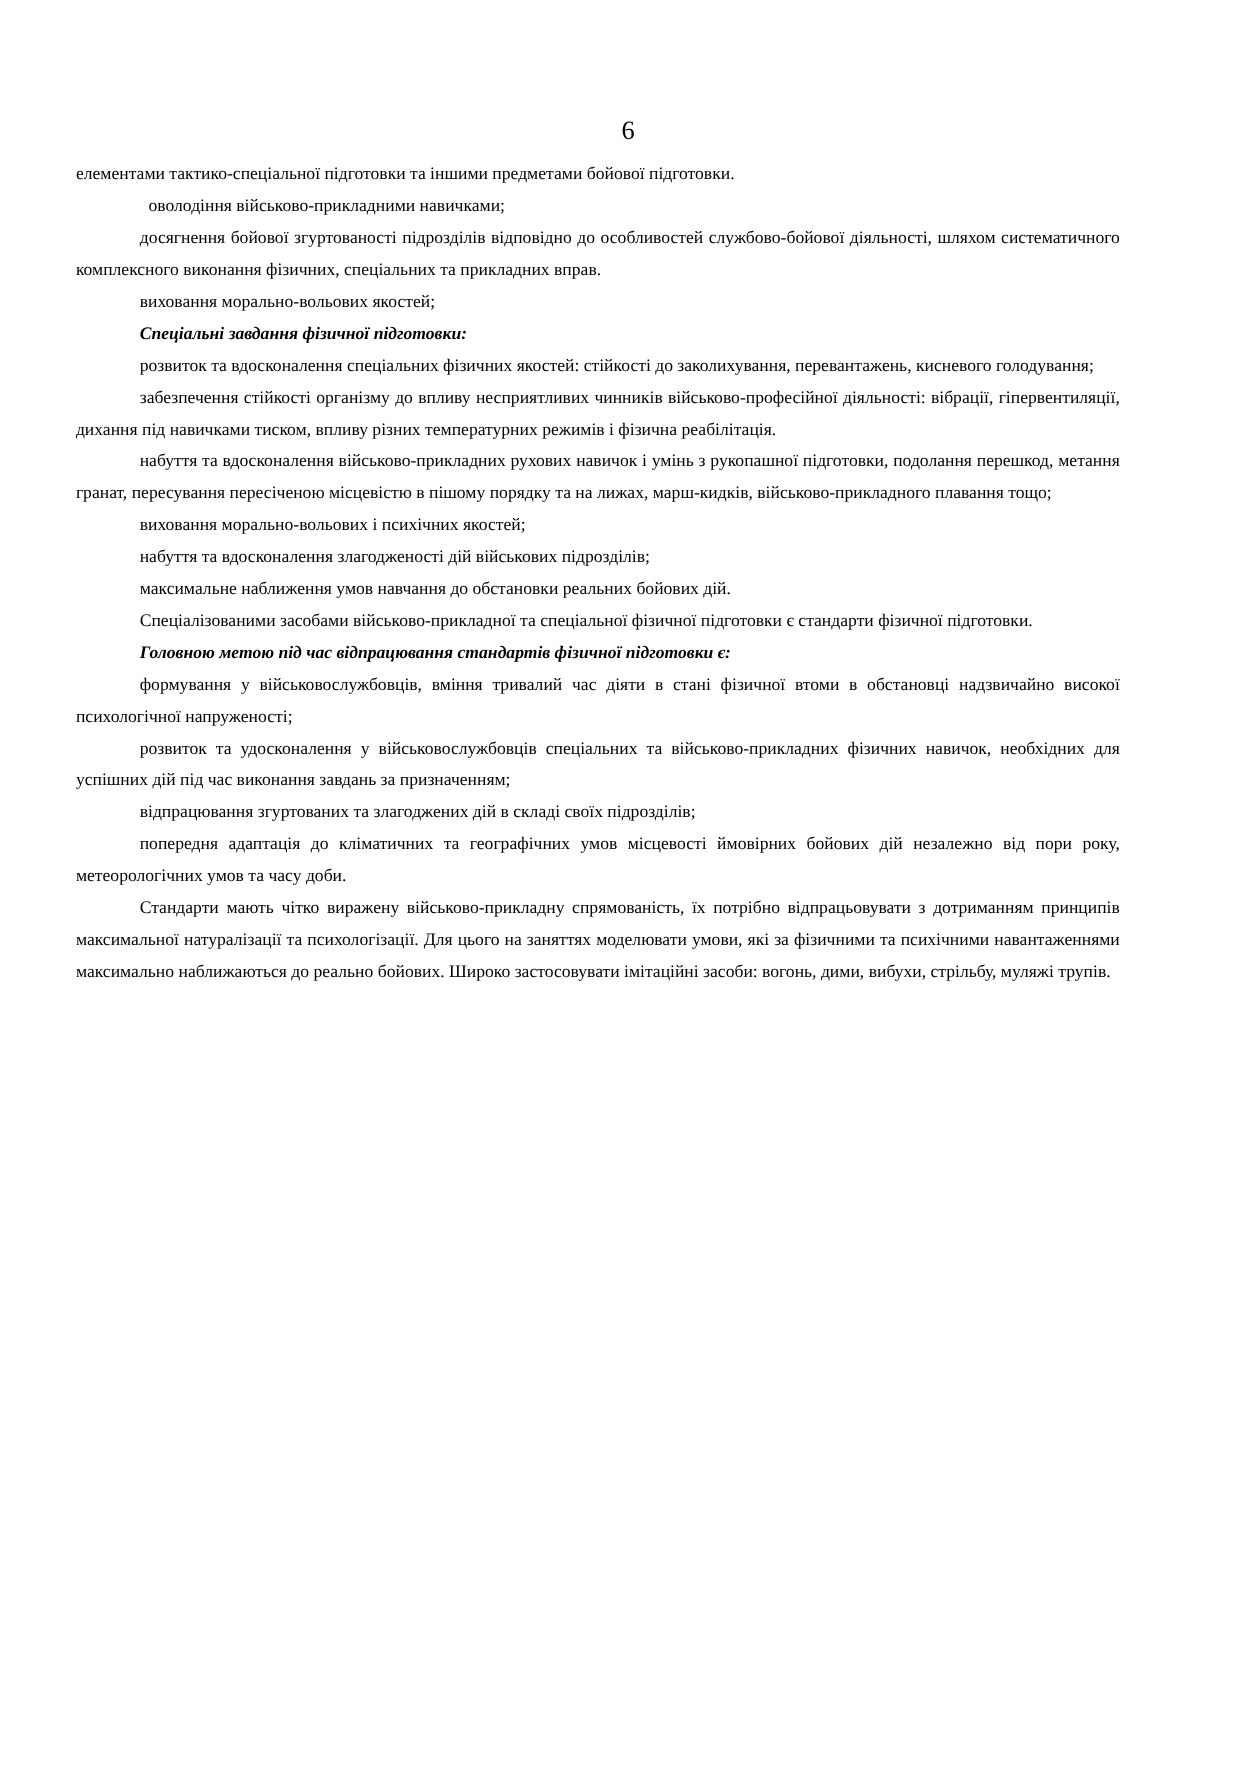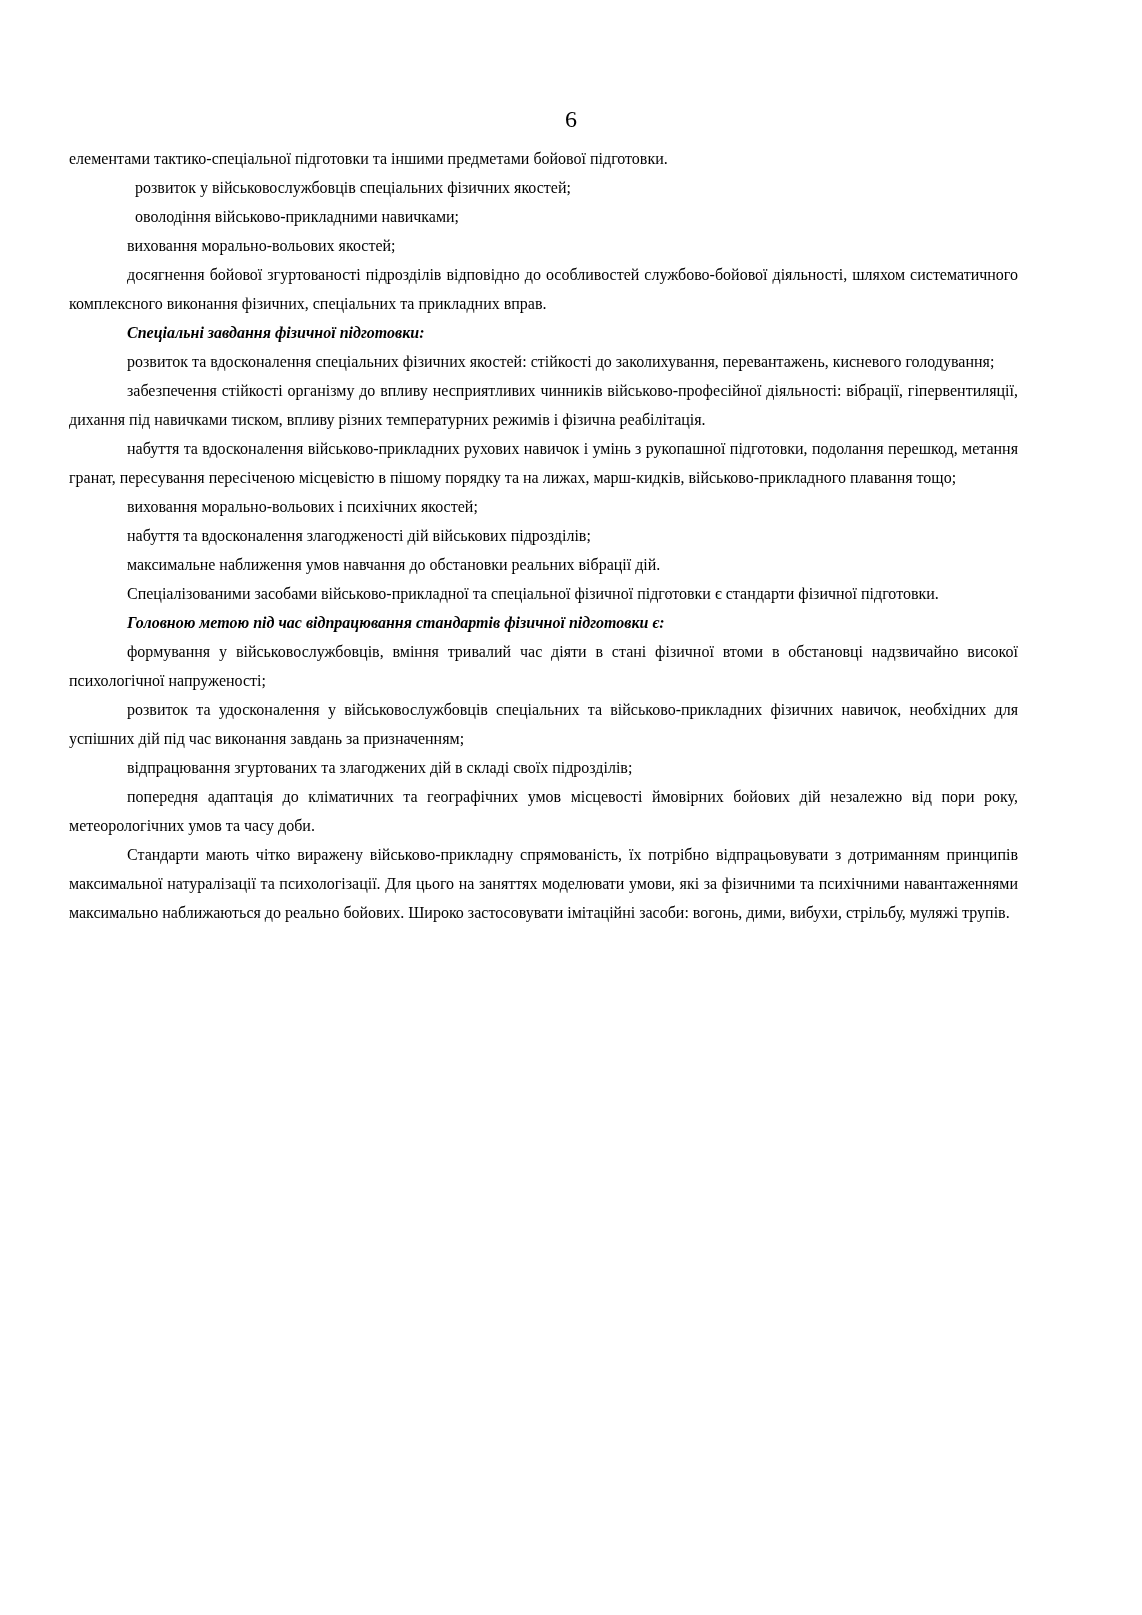--- a/index.html
+++ b/index.html
@@ -42,31 +42,30 @@
   }
 </style>
 </head>
 <body>
 
 <div class="page">
   <div class="page-number">6</div>
 
   <div class="content">
     <p class="no-indent">елементами тактико-спеціальної підготовки та іншими предметами бойової підготовки.</p>
-    <p class="indent-lg">розвиток у військовослужбовців спеціальних фізичних якостей;</p>
     <p class="indent-lg">оволодіння військово-прикладними навичками;</p>
+    <p>досягнення бойової згуртованості підрозділів відповідно до особливостей службово-бойової діяльності, шляхом систематичного комплексного виконання фізичних, спеціальних та прикладних вправ.</p>
     <p>виховання морально-вольових якостей;</p>
-    <p>досягнення бойової згуртованості підрозділів відповідно до особливостей службово-бойової діяльності, шляхом систематичного комплексного виконання фізичних, спеціальних та прикладних вправ.</p>
     <p class="heading">Спеціальні завдання фізичної підготовки:</p>
     <p>розвиток та вдосконалення спеціальних фізичних якостей: стійкості до заколихування, перевантажень, кисневого голодування;</p>
     <p>забезпечення стійкості організму до впливу несприятливих чинників військово-професійної діяльності: вібрації, гіпервентиляції, дихання під навичками тиском, впливу різних температурних режимів і фізична реабілітація.</p>
     <p>набуття та вдосконалення військово-прикладних рухових навичок і умінь з рукопашної підготовки, подолання перешкод, метання гранат, пересування пересіченою місцевістю в пішому порядку та на лижах, марш-кидків, військово-прикладного плавання тощо;</p>
     <p>виховання морально-вольових і психічних якостей;</p>
     <p>набуття та вдосконалення злагодженості дій військових підрозділів;</p>
-    <p>максимальне наближення умов навчання до обстановки реальних вібрації дій.</p>
+    <p>максимальне наближення умов навчання до обстановки реальних бойових дій.</p>
     <p>Спеціалізованими засобами військово-прикладної та спеціальної фізичної підготовки є стандарти фізичної підготовки.</p>
     <p class="heading">Головною метою під час відпрацювання стандартів фізичної підготовки є:</p>
     <p>формування у військовослужбовців, вміння тривалий час діяти в стані фізичної втоми в обстановці надзвичайно високої психологічної напруженості;</p>
     <p>розвиток та удосконалення у військовослужбовців спеціальних та військово-прикладних фізичних навичок, необхідних для успішних дій під час виконання завдань за призначенням;</p>
     <p>відпрацювання згуртованих та злагоджених дій в складі своїх підрозділів;</p>
     <p>попередня адаптація до кліматичних та географічних умов місцевості ймовірних бойових дій незалежно від пори року, метеорологічних умов та часу доби.</p>
     <p>Стандарти мають чітко виражену військово-прикладну спрямованість, їх потрібно відпрацьовувати з дотриманням принципів максимальної натуралізації та психологізації. Для цього на заняттях моделювати умови, які за фізичними та психічними навантаженнями максимально наближаються до реально бойових. Широко застосовувати імітаційні засоби: вогонь, дими, вибухи, стрільбу, муляжі трупів.</p>
   </div>
 </div>
 

